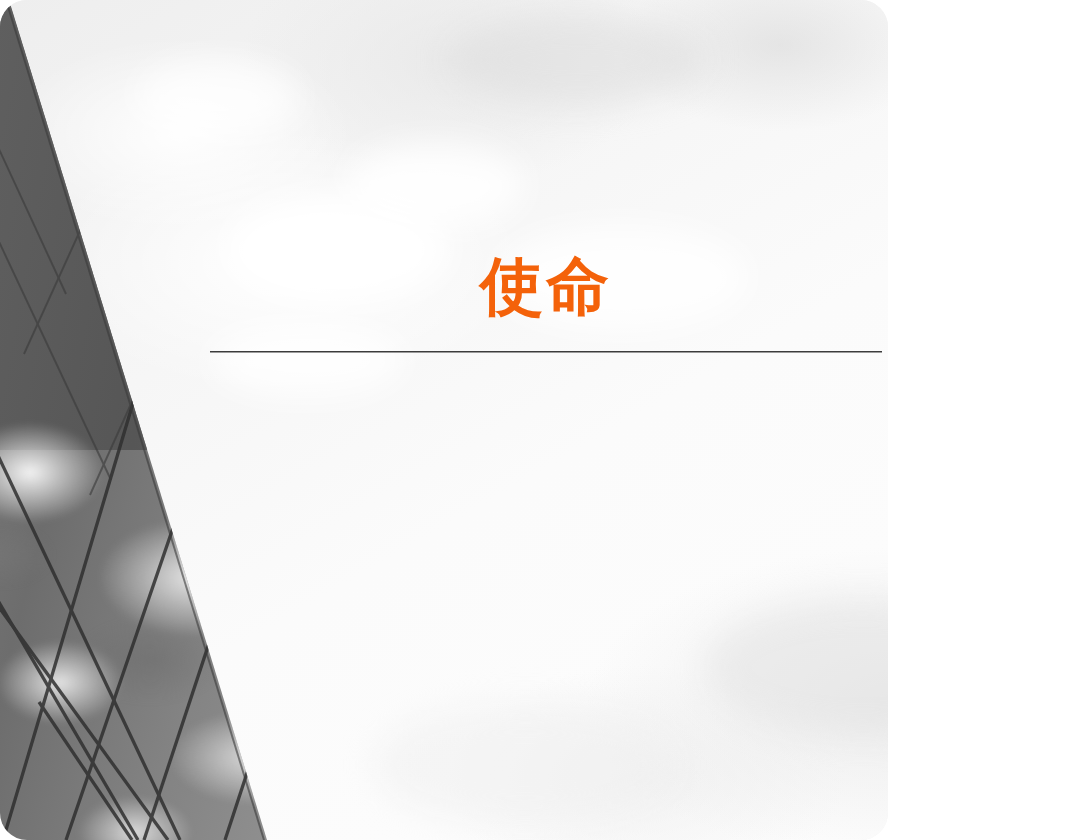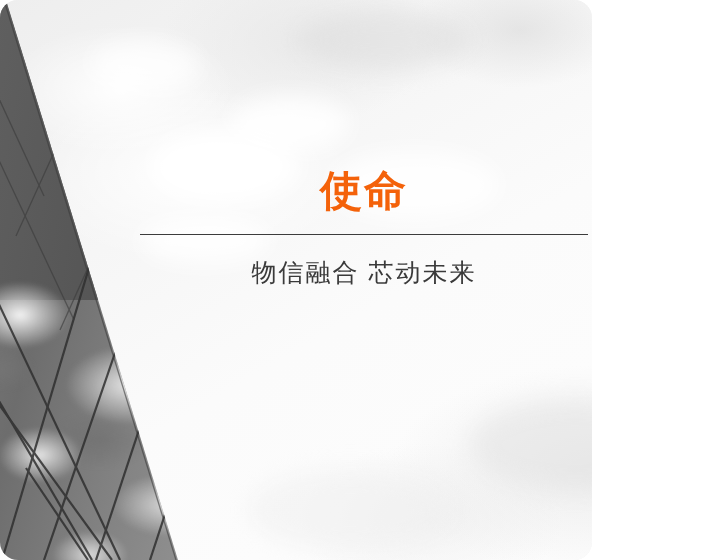--- a/index.html
+++ b/index.html
@@ -189,17 +189,16 @@
   </div>
 
   <div class="content">
 
     <div class="title-row">
       <span class="title-cn" style="color: rgb(244, 98, 10);">使命</span>
     </div>
 
     <div class="divider" style="background: rgb(60, 60, 60);"></div>
 
-    <div class="subtitle-cn" style="color: rgb(58, 58, 58);">物信融合 芯动未来</div>
 
 
   </div>
 </div>
 
 </body></html>

